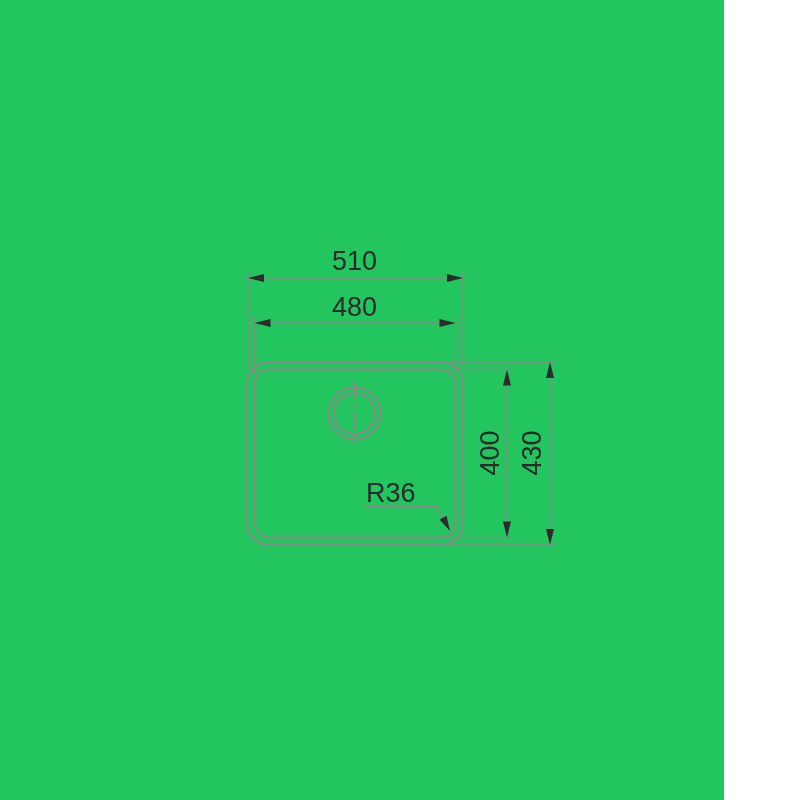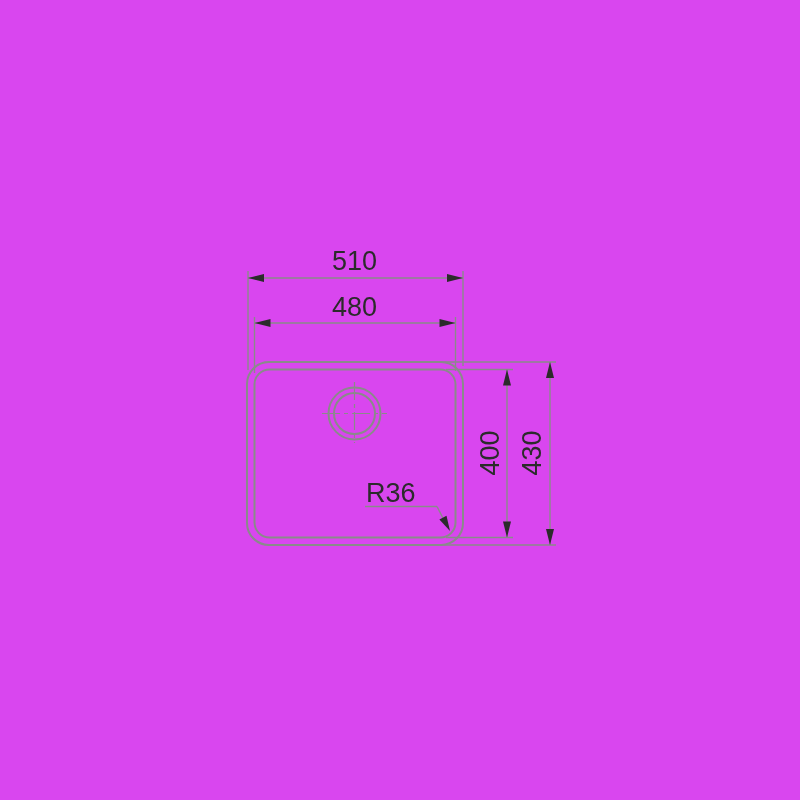--- a/index.html
+++ b/index.html
@@ -5,23 +5,23 @@
   html, body {
     margin: 0;
     padding: 0;
     background: #ffffff;
     width: 800px;
     height: 800px;
     overflow: hidden;
   }
   .canvas {
     position: relative;
-    width: 800px;
+    width: 724px;
     height: 800px;
-    background: #d946ef;
+    background: #22c55e;
   }
   svg { display: block; }
   .outline {
     fill: none;
     stroke: #8a8a8a;
     stroke-width: 2;
   }
   .thin {
     fill: none;
     stroke: #8a8a8a;

